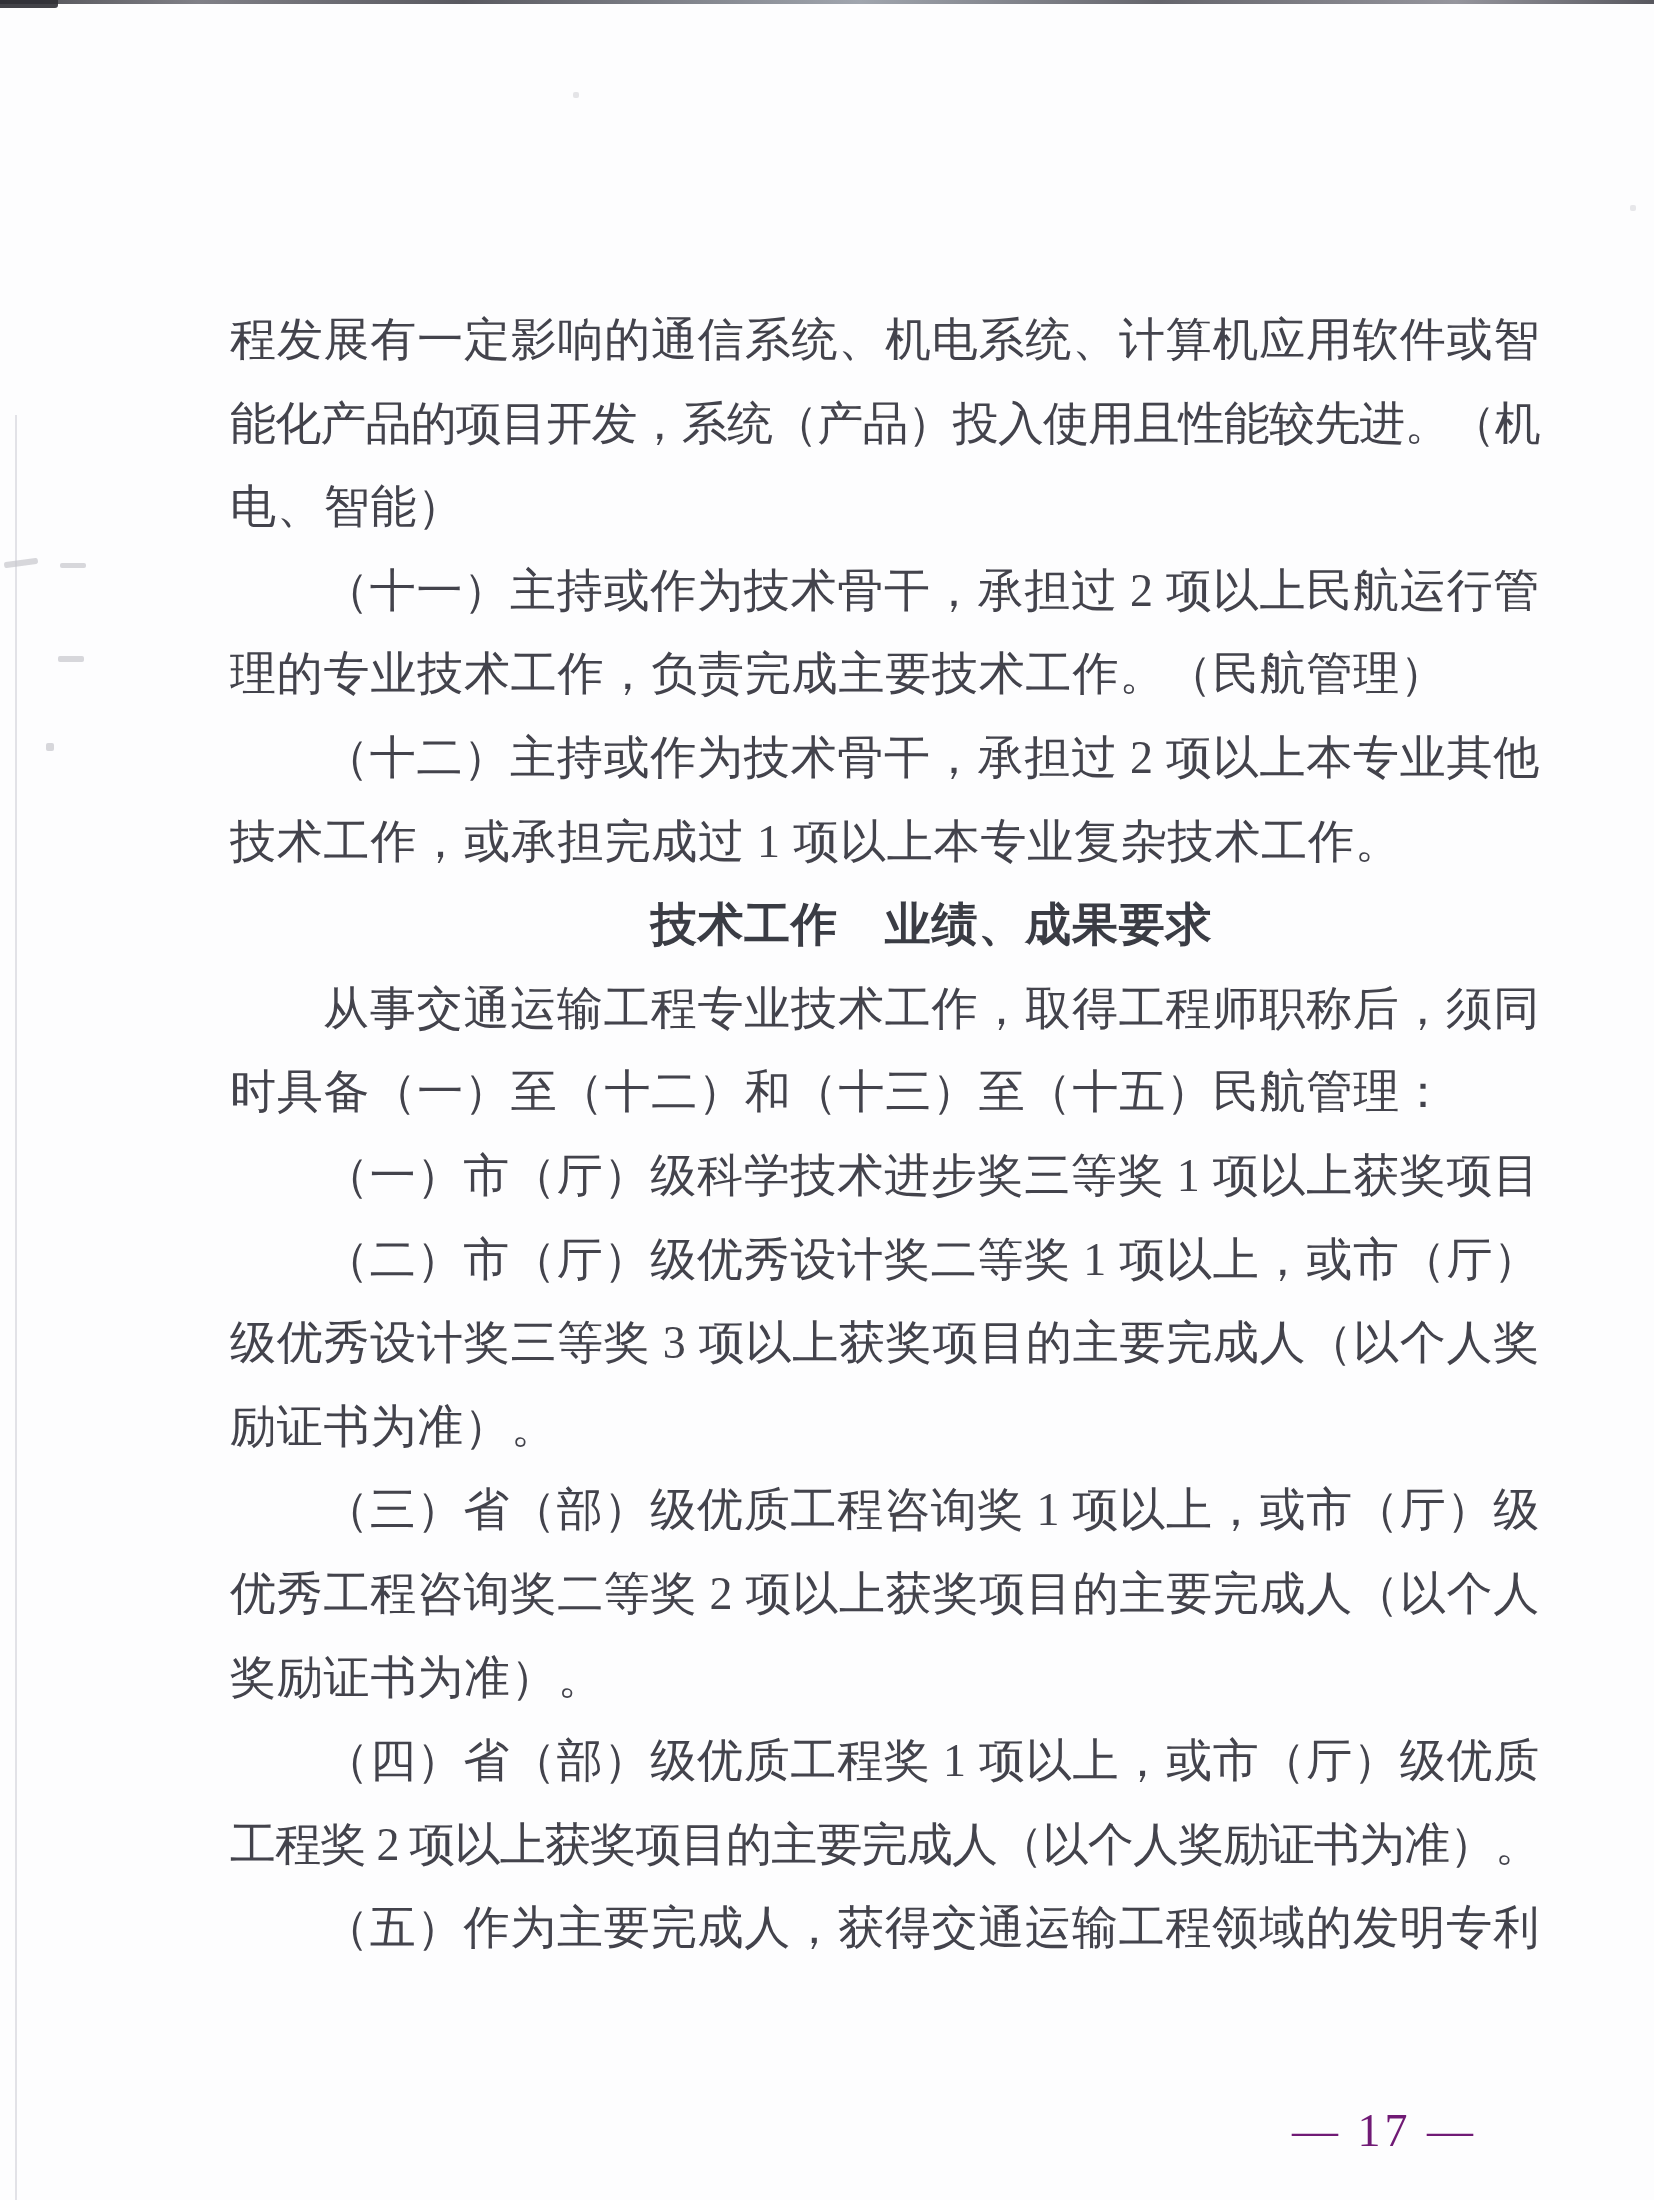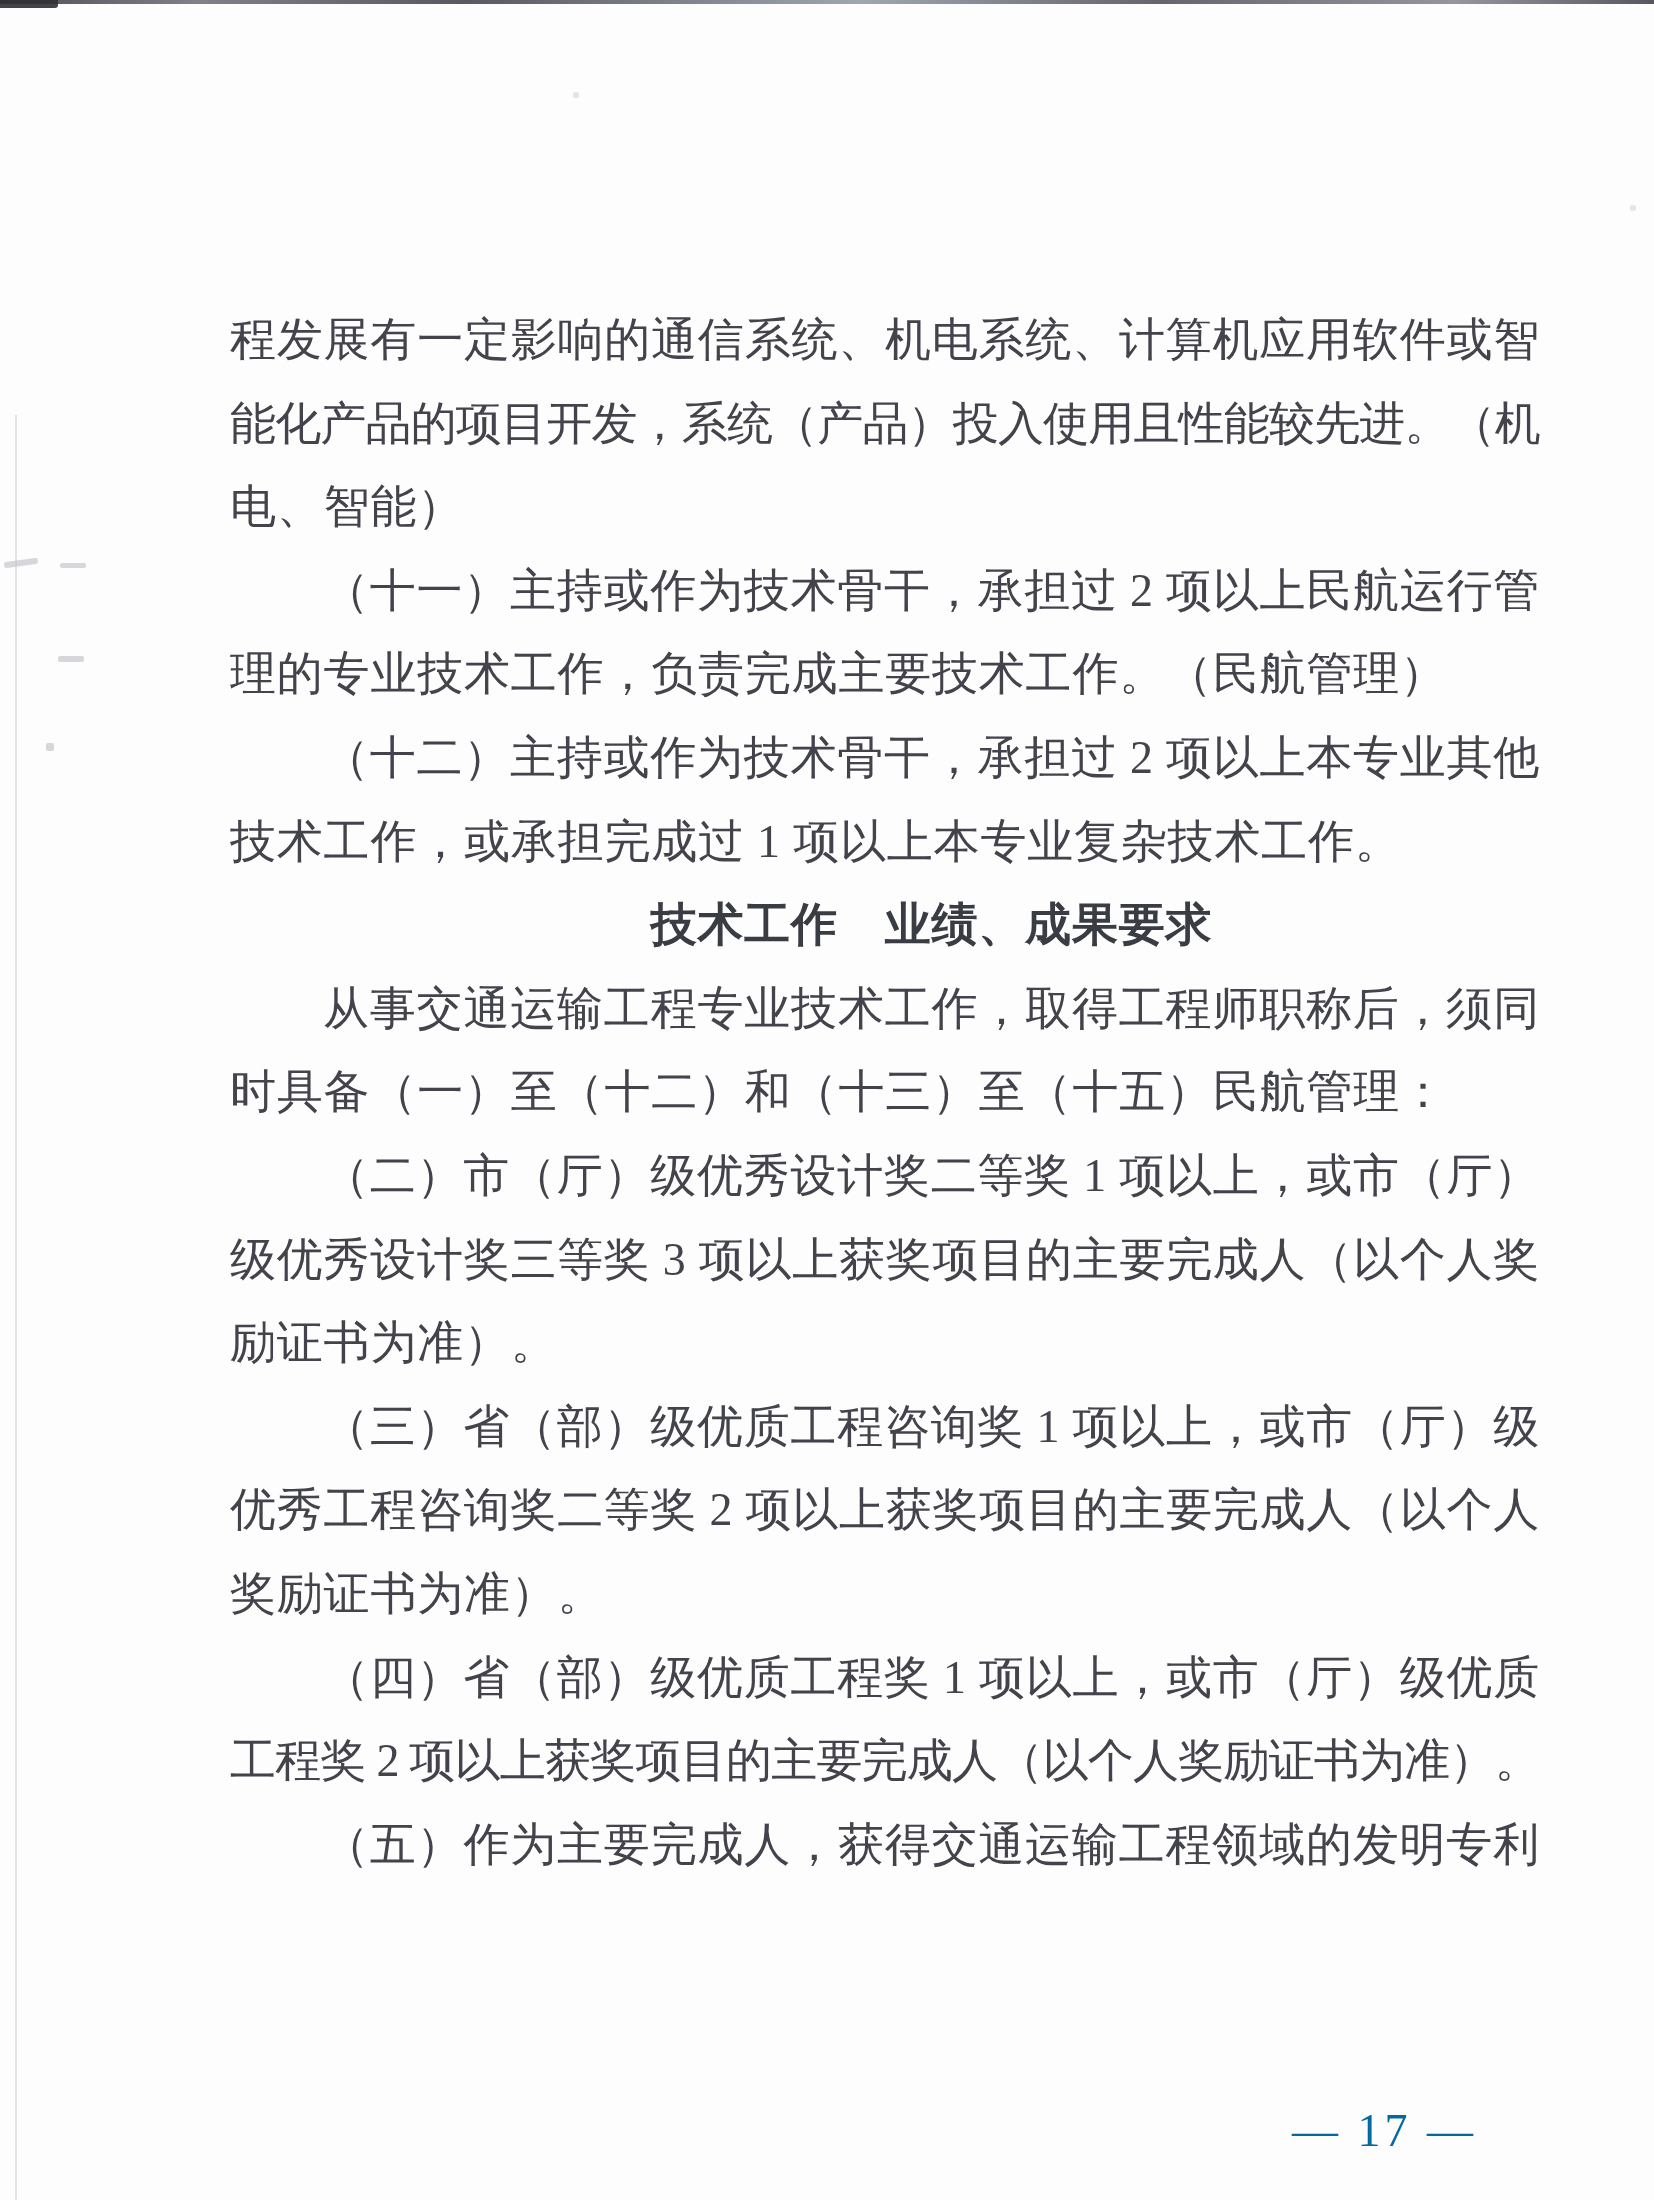--- a/index.html
+++ b/index.html
@@ -44,21 +44,21 @@
   }
   .line .lt{letter-spacing:0.8px;}
   .line.ind{padding-left:93px;text-align:center;}
   .line.heading{
     font-family:"Liberation Sans","DejaVu Sans",sans-serif;
     font-weight:700;color:#3a3c44;
   }
   .page-number{
     position:absolute;left:1292px;top:2103px;
     font-size:46px;line-height:56px;
-    color:#0369a1;letter-spacing:4px;
+    color:#701a75;letter-spacing:4px;
     font-family:"Liberation Serif","DejaVu Serif",serif;
     white-space:nowrap;
     text-align:right;
   }
 </style>
 </head>
 <body>
 
 <div class="page">
   <div class="top-edge"></div>
@@ -75,20 +75,21 @@
       <div class="line"><span class="lt" style="letter-spacing: 0.785491px;">程发展有一定影响的通信系统、机电系统、计算机应用软件或智</span></div>
       <div class="line"><span class="lt" style="letter-spacing: -0.827694px;">能化产品的项目开发，系统（产品）投入使用且性能较先进。（机</span></div>
       <div class="line"><span class="lt">电、智能）</span></div>
       <div class="line ind"><span class="lt" style="letter-spacing: 0.749777px;">（十一）主持或作为技术骨干，承担过 2 项以上民航运行管</span></div>
       <div class="line"><span class="lt">理的专业技术工作，负责完成主要技术工作。（民航管理）</span></div>
       <div class="line ind"><span class="lt" style="letter-spacing: 0.749777px;">（十二）主持或作为技术骨干，承担过 2 项以上本专业其他</span></div>
       <div class="line"><span class="lt">技术工作，或承担完成过 1 项以上本专业复杂技术工作。</span></div>
       <div class="line heading ind"><span class="lt">技术工作　业绩、成果要求</span></div>
       <div class="line ind"><span class="lt" style="letter-spacing: 0.807212px;">从事交通运输工程专业技术工作，取得工程师职称后，须同</span></div>
       <div class="line"><span class="lt">时具备（一）至（十二）和（十三）至（十五）民航管理：</span></div>
+      <div class="line ind"><span class="lt" style="letter-spacing: 0.749777px;">（一）市（厅）级科学技术进步奖三等奖 1 项以上获奖项目</span></div>
       <div class="line ind"><span class="lt" style="letter-spacing: 0.749777px;">（二）市（厅）级优秀设计奖二等奖 1 项以上，或市（厅）</span></div>
       <div class="line"><span class="lt" style="letter-spacing: 0.733333px;">级优秀设计奖三等奖 3 项以上获奖项目的主要完成人（以个人奖</span></div>
       <div class="line"><span class="lt">励证书为准）。</span></div>
       <div class="line ind"><span class="lt" style="letter-spacing: 0.749777px;">（三）省（部）级优质工程咨询奖 1 项以上，或市（厅）级</span></div>
       <div class="line"><span class="lt" style="letter-spacing: 0.733333px;">优秀工程咨询奖二等奖 2 项以上获奖项目的主要完成人（以个人</span></div>
       <div class="line"><span class="lt">奖励证书为准）。</span></div>
       <div class="line ind"><span class="lt" style="letter-spacing: 0.749777px;">（四）省（部）级优质工程奖 1 项以上，或市（厅）级优质</span></div>
       <div class="line"><span class="lt" style="letter-spacing: -0.774597px;">工程奖 2 项以上获奖项目的主要完成人（以个人奖励证书为准）。</span></div>
       <div class="line ind"><span class="lt" style="letter-spacing: 0.807212px;">（五）作为主要完成人，获得交通运输工程领域的发明专利</span></div>
     </div>

